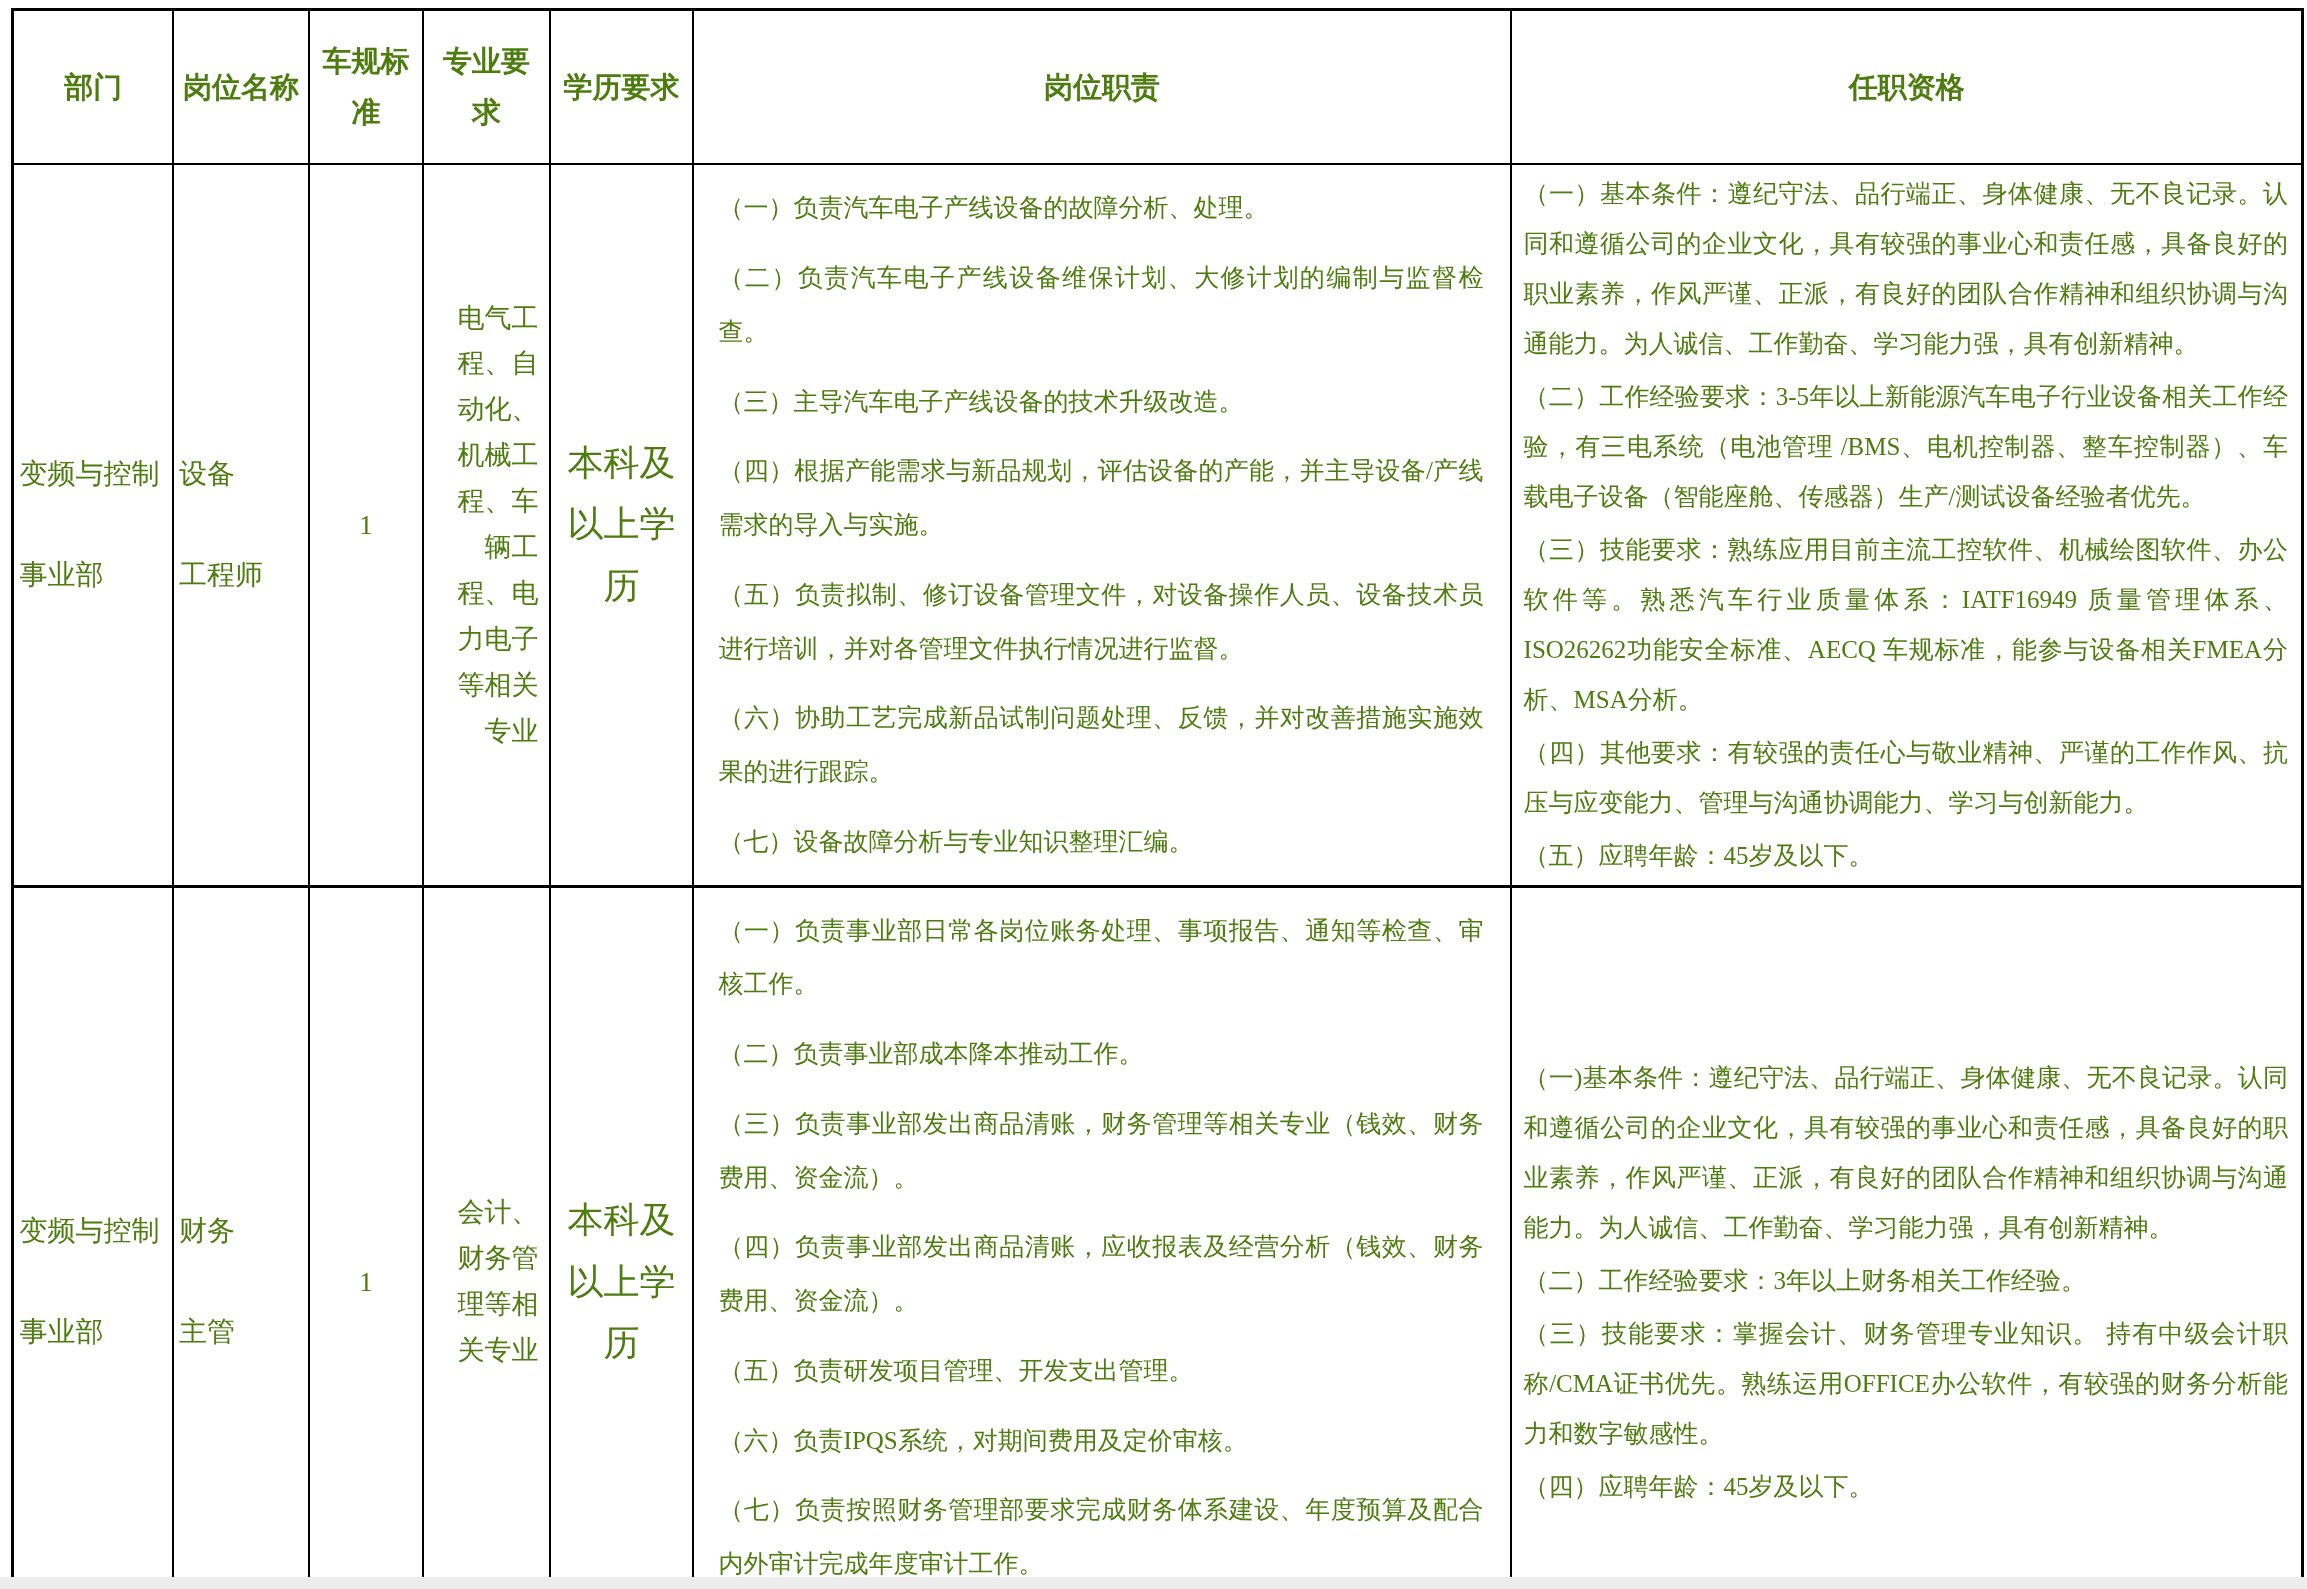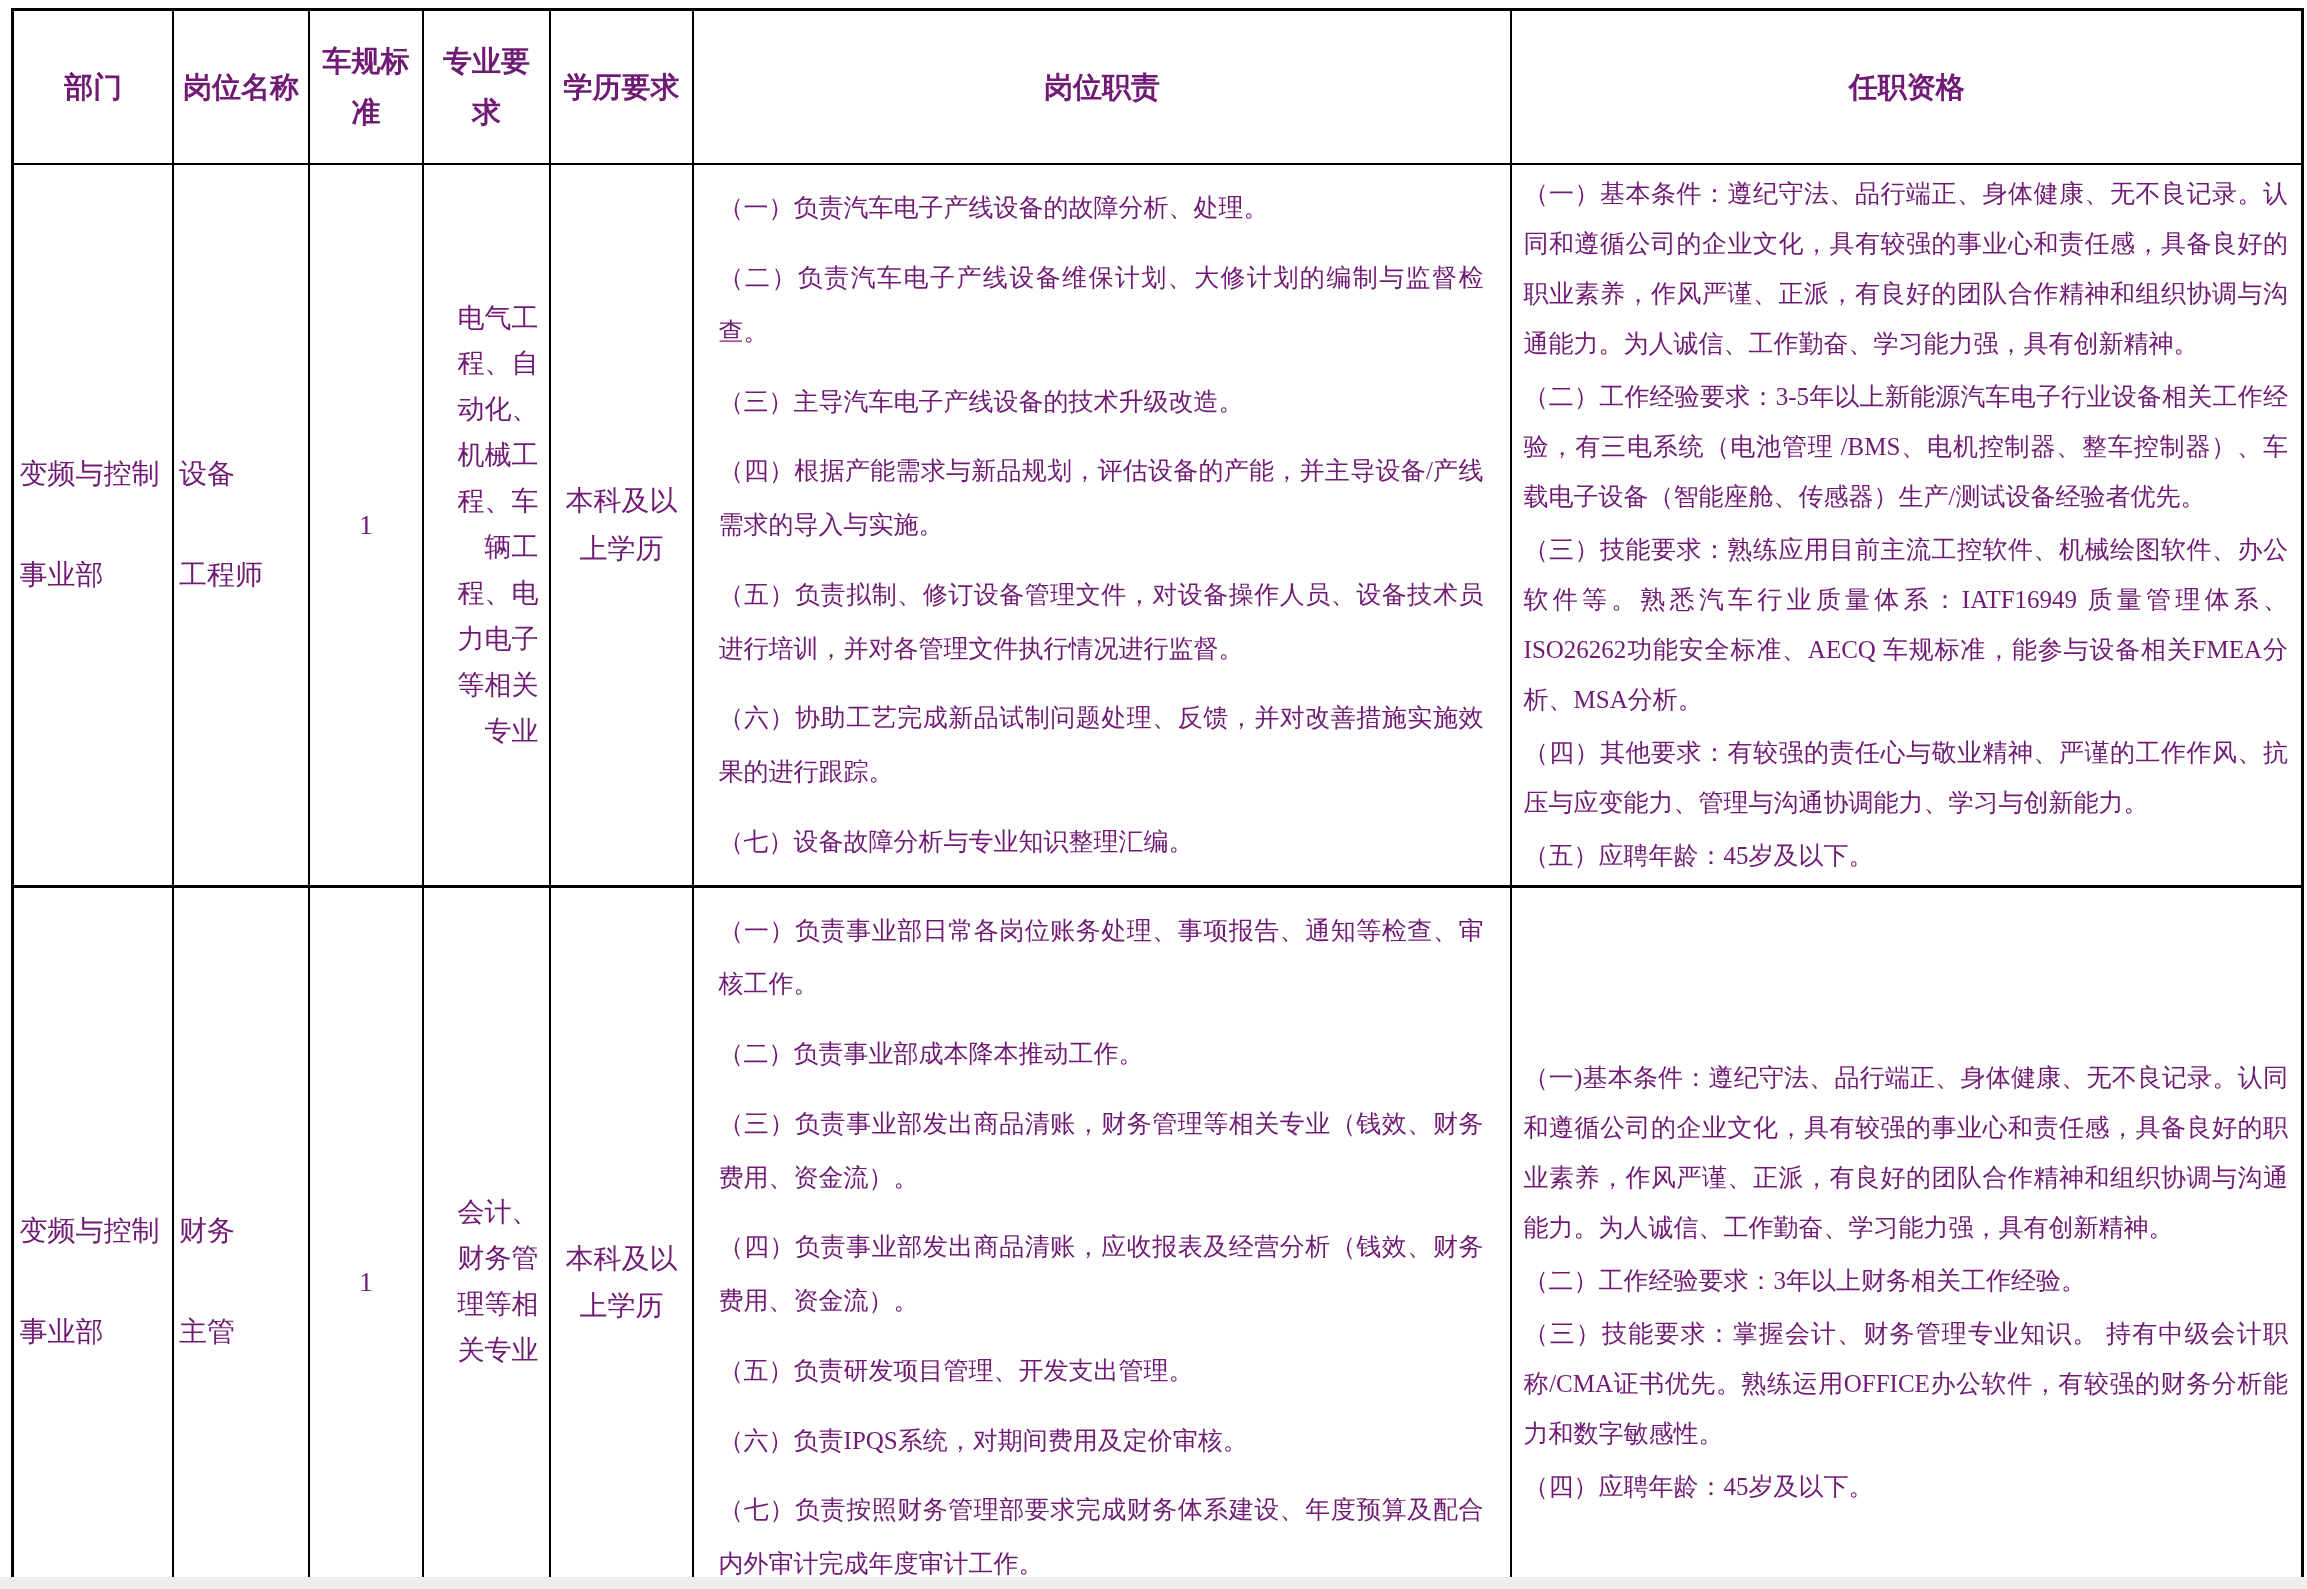--- a/index.html
+++ b/index.html
@@ -2,21 +2,21 @@
 <html style="font-size:14px"><head>
 <meta charset="utf-8">
 <style>
   html, body { margin: 0; padding: 0; background: #ffffff; }
   .page {
     position: relative;
     width: 2307px;
     height: 1590px;
     background: #ffffff;
     font-family: "Liberation Serif", "DejaVu Serif", serif;
-    color: #701a75;
+    color: #4d7c0f;
     overflow: hidden;
   }
   table.recruit {
     position: absolute;
     left: 11.4px;
     top: 7.9px;
     width: 2289px;
     height: 1567px;
     border-collapse: collapse;
     table-layout: fixed;
@@ -39,21 +39,21 @@
     padding: 0 5.2px;
   }
   tr.header-row { height: 155px; }
   tr.row-1 { height: 717px; }
   tr.row-2 { height: 696px; }
 
   td.c-dept, td.c-pos { font-size: 28px; padding: 0 5.2px; }
   td.c-dept .line, td.c-pos .line { line-height: 3.6; margin: 0; }
   td.c-count { text-align: center; font-size: 27px; padding: 0 5.2px; }
   td.c-major { text-align: right; font-size: 27px; line-height: 1.7; padding: 0 10.5px; }
-  td.c-edu   { text-align: center; font-size: 28px; line-height: 1.7; padding: 0 8.7px; }
+  td.c-edu   { text-align: center; font-size: 36px; line-height: 1.7; padding: 0 8.7px; }
 
   td.c-duty, td.c-qual { padding: 0 10.5px 0 8.7px; }
   td.c-duty .para {
     font-size: 25px;
     line-height: 2.15;
     margin: 16px;
     text-align: justify;
   }
   td.c-qual .para {
     font-size: 25px;

